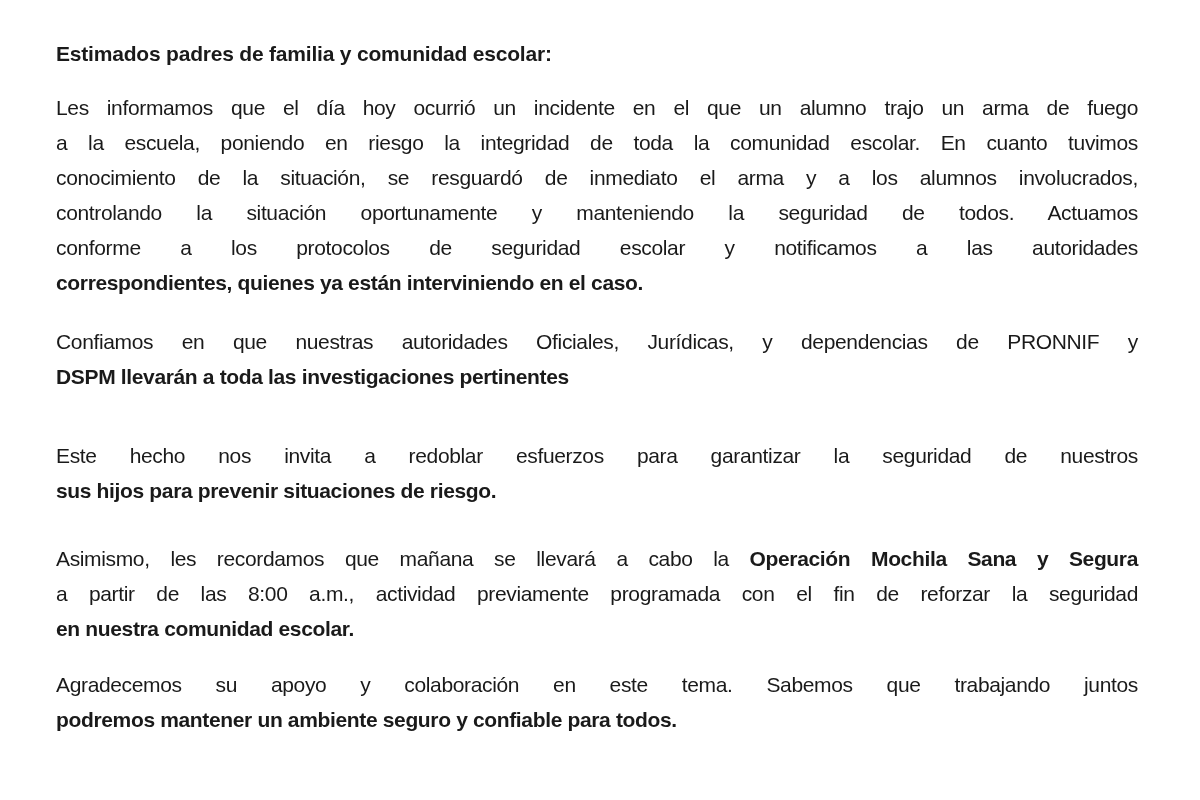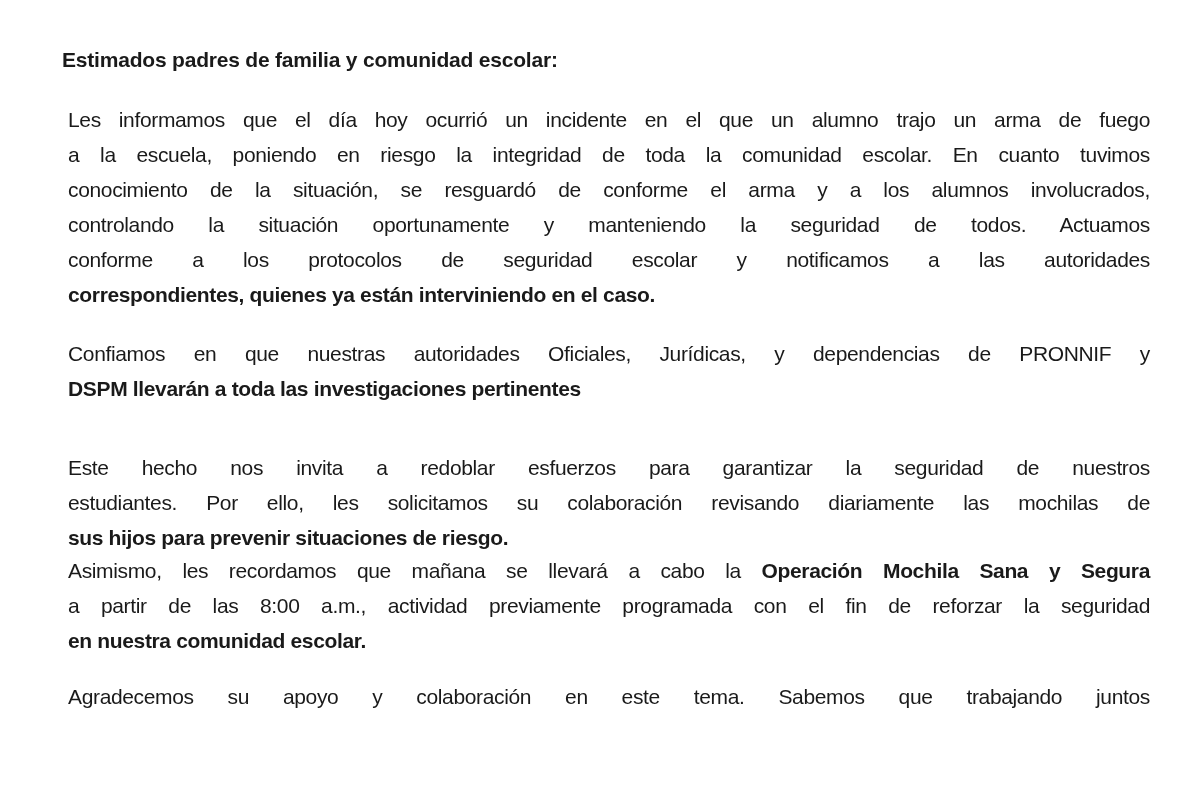--- a/index.html
+++ b/index.html
@@ -3,58 +3,58 @@
 <meta charset="utf-8">
 <style>
   html, body { margin: 0; padding: 0; }
   body {
     width: 1200px; height: 800px; background: #ffffff; color: #1a1a1a;
     font-family: "Liberation Sans", sans-serif; overflow: hidden;
   }
   .page { position: relative; width: 1200px; height: 800px; }
   .greeting {
     position: absolute; left: 52px; top: 38px;
-    font-size: 21px; font-weight: bold; letter-spacing: -0.2px; margin: 10px;
+    font-size: 21px; font-weight: bold; letter-spacing: -0.2px; margin: 4px;
   }
-  .para { position: absolute; left: 52px; width: 1082px; margin: 16px; font-size: 21px; }
+  .para { position: absolute; left: 52px; width: 1082px; margin: 4px; font-size: 21px; }
   .line {
     display: block; height: 35px; line-height: 35px; white-space: nowrap;
     text-align: justify; text-align-last: justify; letter-spacing: -0.35px;
   }
   .line.last { text-align-last: left; font-weight: bold; }
   .bold { font-weight: bold; }
 </style>
 </head>
 <body>
 
 <div class="page">
   <h1 class="greeting">Estimados padres de familia y comunidad escolar:</h1>
 
   <p class="para" style="top:86px;">
     <span class="line">Les informamos que el día hoy ocurrió un incidente en el que un alumno trajo un arma de fuego</span>
     <span class="line">a la escuela, poniendo en riesgo la integridad de toda la comunidad escolar. En cuanto tuvimos</span>
-    <span class="line">conocimiento de la situación, se resguardó de conforme el arma y a los alumnos involucrados,</span>
+    <span class="line">conocimiento de la situación, se resguardó de inmediato el arma y a los alumnos involucrados,</span>
     <span class="line">controlando la situación oportunamente y manteniendo la seguridad de todos. Actuamos</span>
     <span class="line">conforme a los protocolos de seguridad escolar y notificamos a las autoridades</span>
     <span class="line last">correspondientes, quienes ya están interviniendo en el caso.</span>
   </p>
 
   <p class="para" style="top:320px;">
     <span class="line">Confiamos en que nuestras autoridades Oficiales, Jurídicas, y dependencias de PRONNIF y</span>
     <span class="line last">DSPM llevarán a toda las investigaciones pertinentes</span>
   </p>
 
   <p class="para" style="top:434px;">
     <span class="line">Este hecho nos invita a redoblar esfuerzos para garantizar la seguridad de nuestros</span>
-    <span class="line">estudiantes. Por ello, les solicitamos su colaboración revisando diariamente las mochilas de</span>
     <span class="line last">sus hijos para prevenir situaciones de riesgo.</span>
   </p>
 
   <p class="para" style="top:537px;">
     <span class="line"><span>Asimismo, les recordamos que mañana se llevará a cabo la </span><span class="bold">Operación Mochila Sana y Segura</span></span>
     <span class="line">a partir de las 8:00 a.m., actividad previamente programada con el fin de reforzar la seguridad</span>
     <span class="line last">en nuestra comunidad escolar.</span>
   </p>
 
   <p class="para" style="top:663px;">
     <span class="line">Agradecemos su apoyo y colaboración en este tema. Sabemos que trabajando juntos</span>
+    <span class="line last">podremos mantener un ambiente seguro y confiable para todos.</span>
   </p>
 </div>
 
 </body></html>

